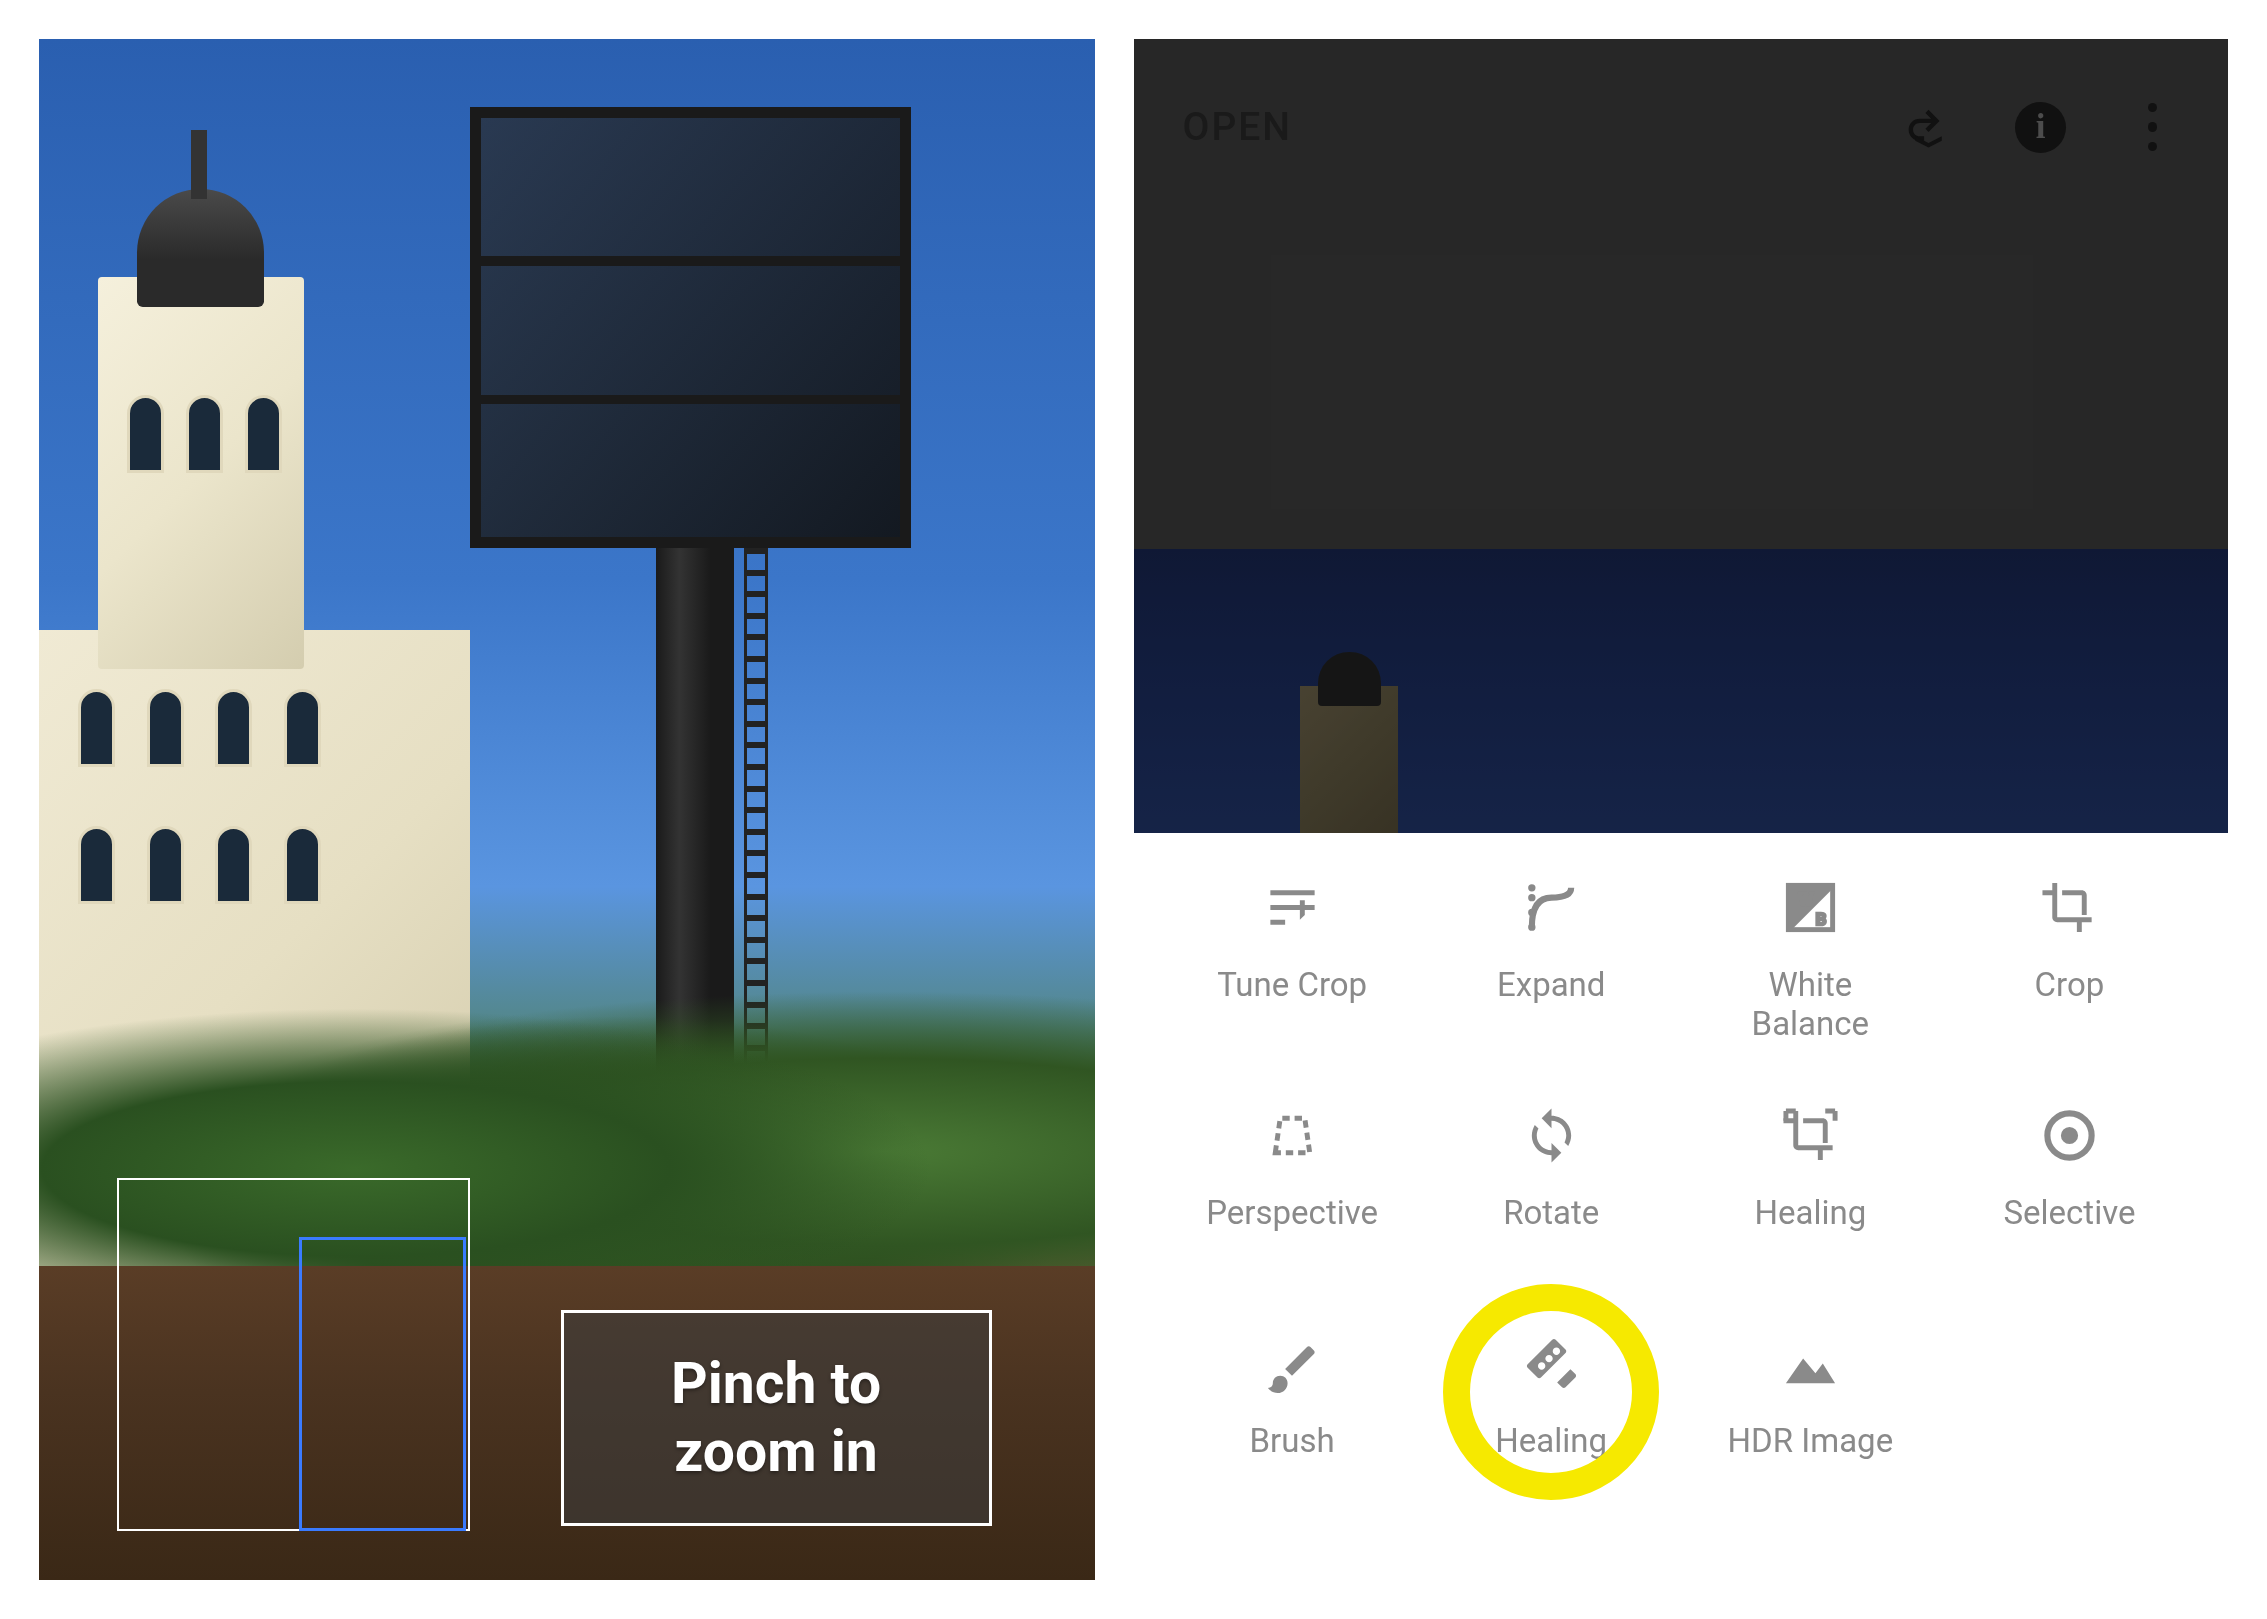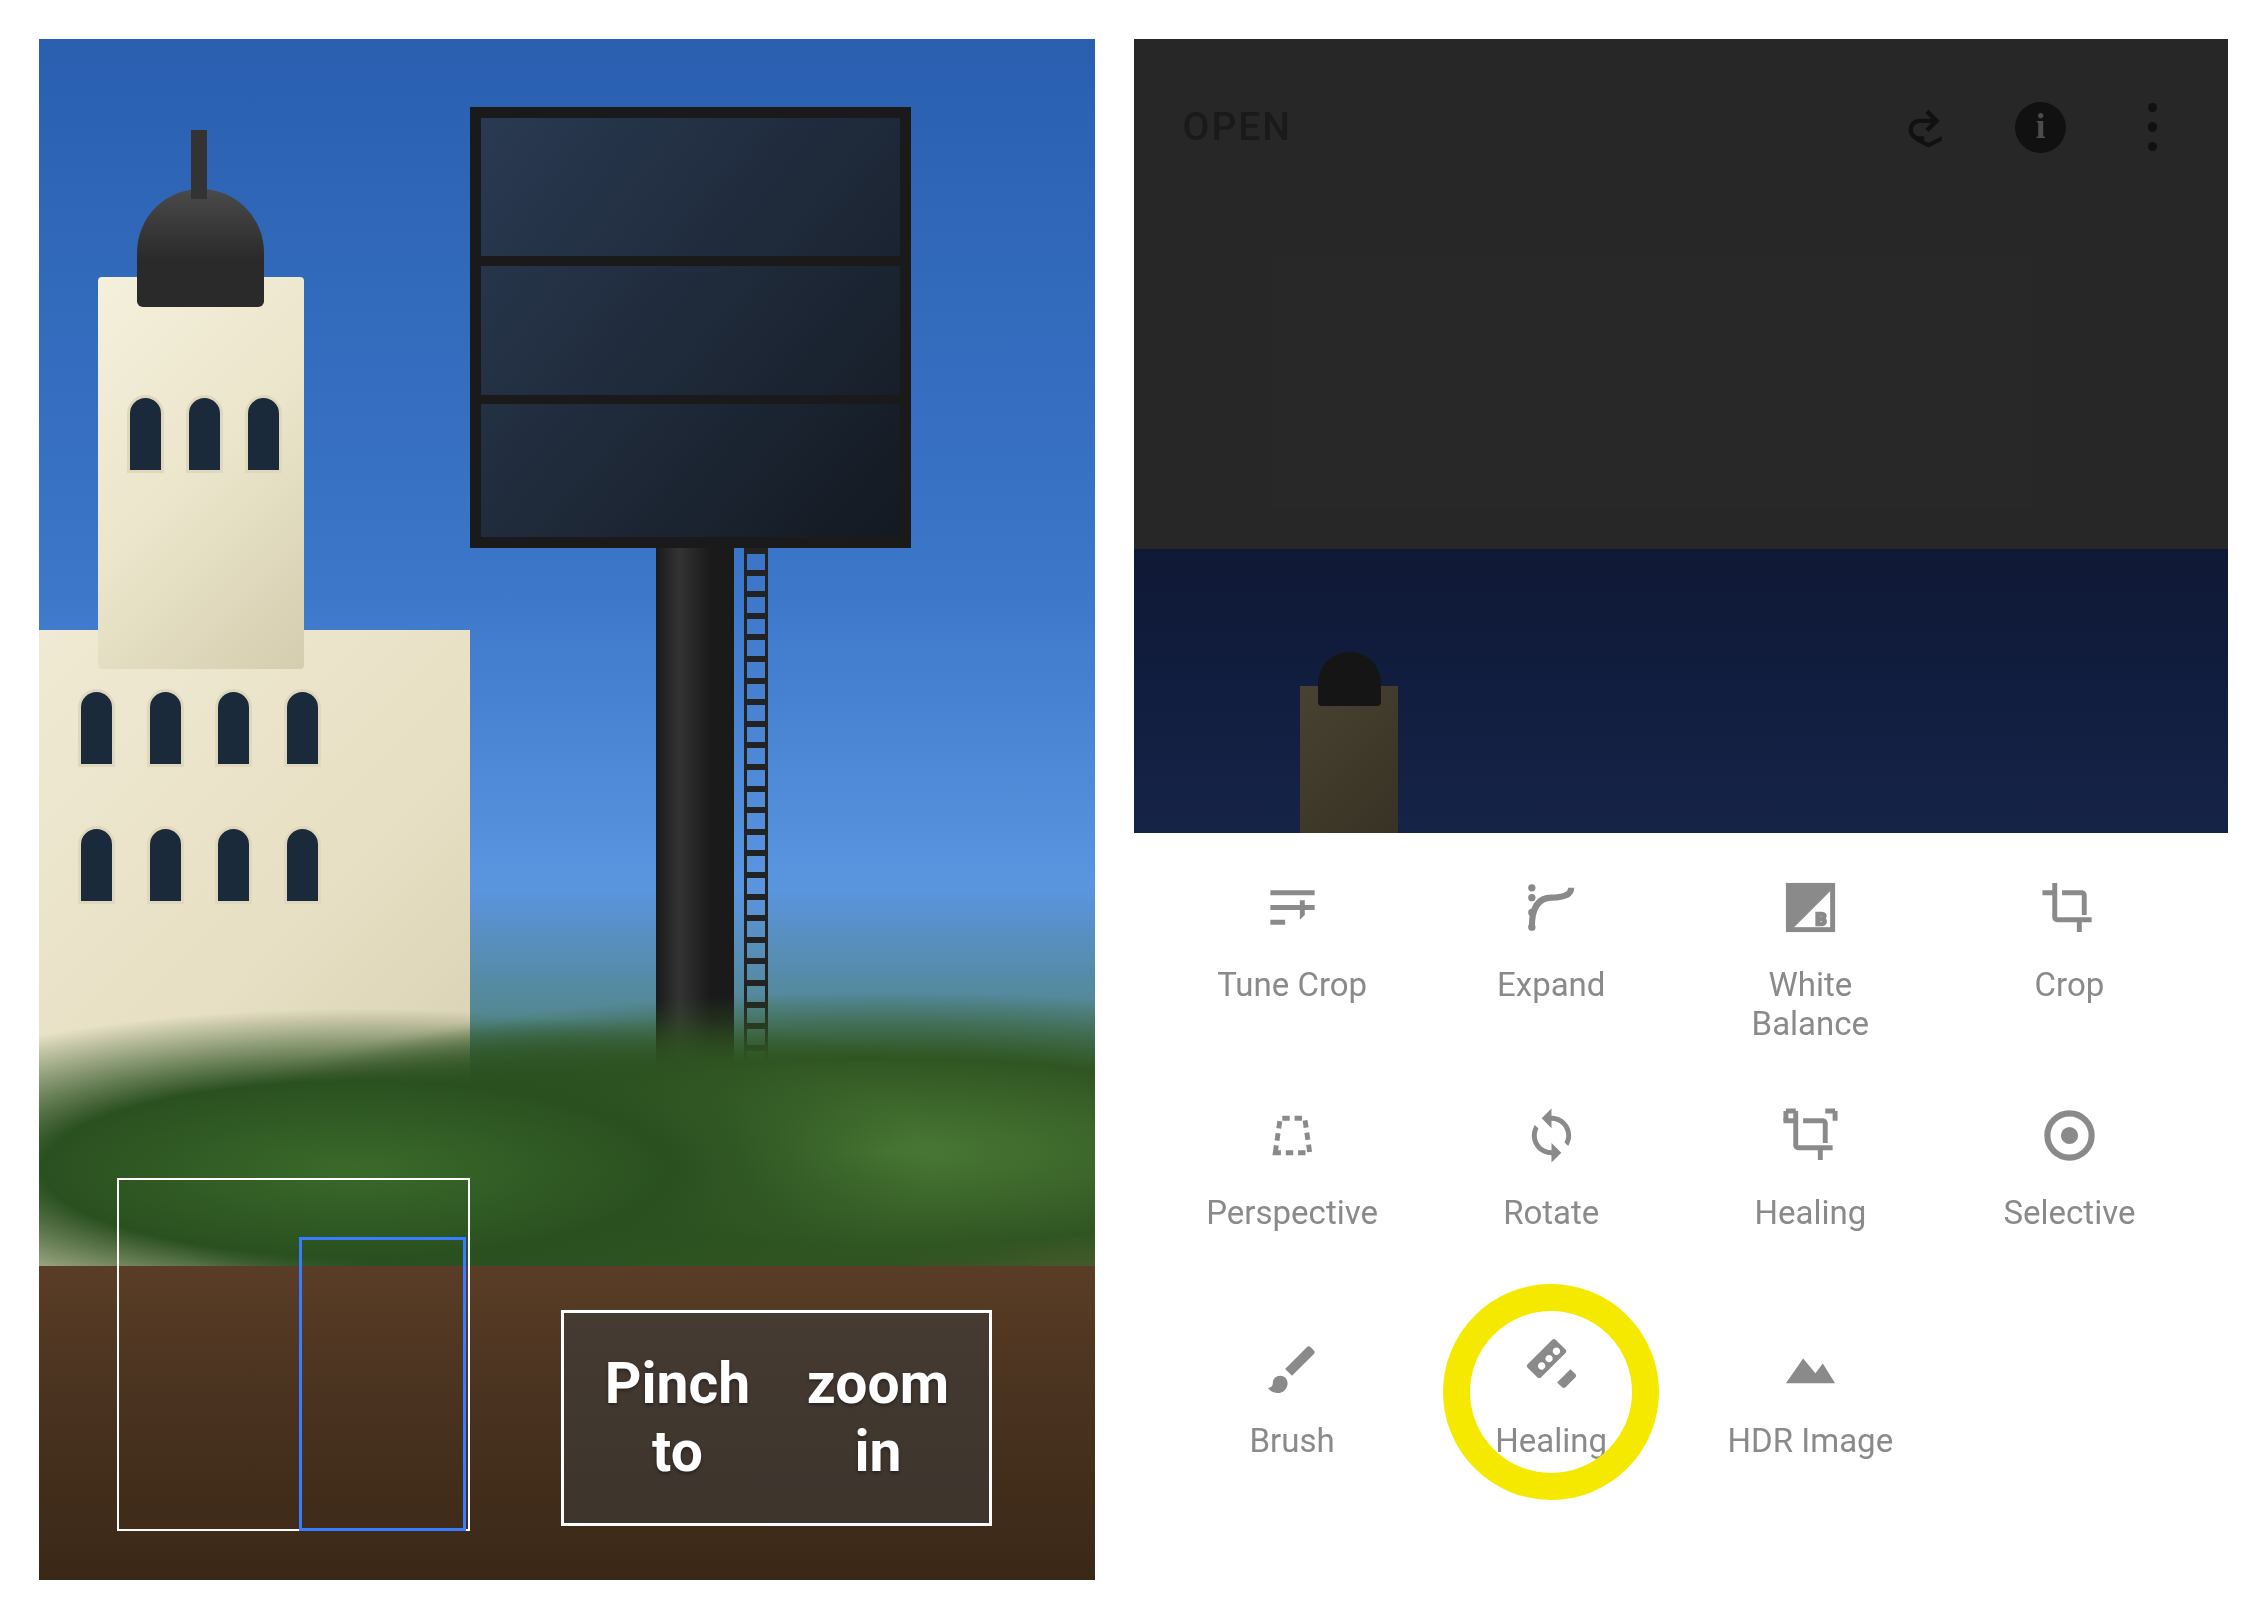--- a/index.html
+++ b/index.html
@@ -144,21 +144,21 @@
   }
   .rect-blue {
     position: absolute;
     border: 3.9px solid #3a7bff;
   }
   .hint-box {
     position: absolute;
     background: rgba(60,60,60,0.58);
     border: 3.9px solid #fff;
     display: flex;
-    flex-direction: row;
+    flex-direction: column;
     align-items: center;
     justify-content: center;
     text-align: center;
     padding: 12px;
   }
   .hint-box span {
     color: #fff;
     font-weight: 700;
     font-size: 57px;
     line-height: 1.2;

